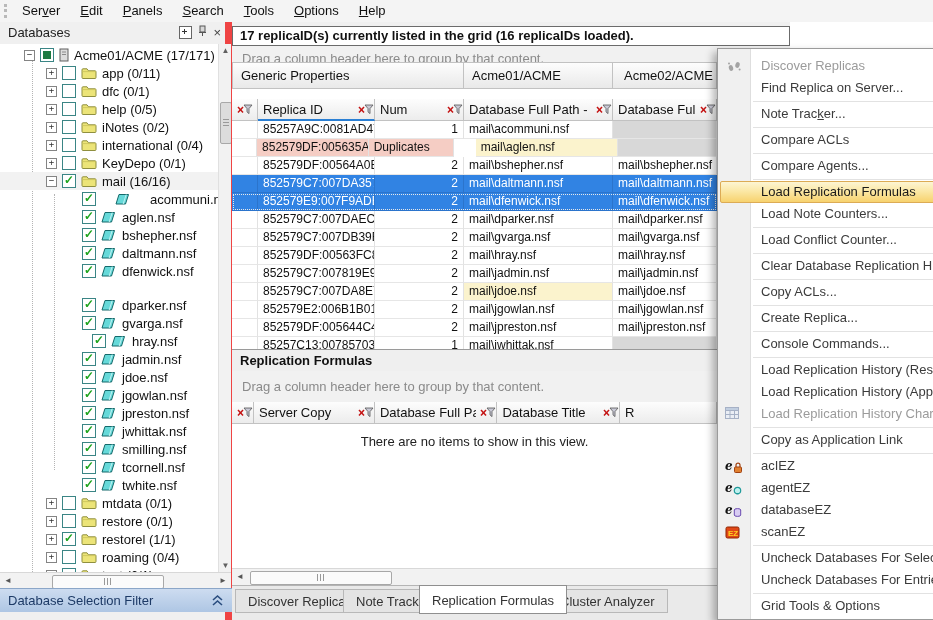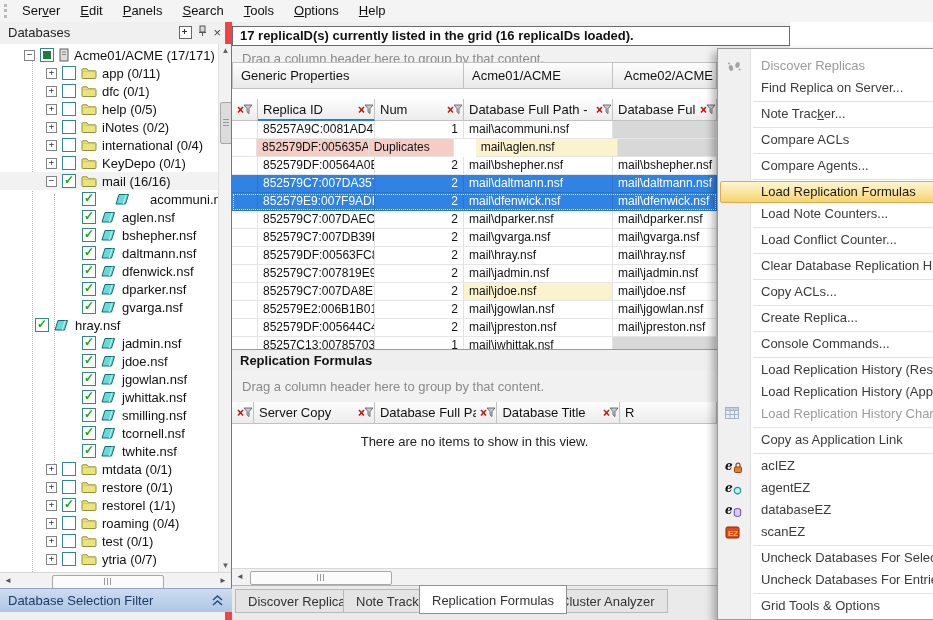--- a/index.html
+++ b/index.html
@@ -257,41 +257,41 @@
         <div class="trow" style="padding-left: 82px;">
           <div class="cb checked"></div>
           <div class="ticon">
             <svg width="16" height="13">
               <path d="M4 1.5 h9.5 l-3 9.5 h-9.5 z" fill="#66d9d9" stroke="#14696a"></path>
               <path d="M11.2 1.5 l-3 9.5" stroke="#bff0f0"></path>
             </svg>
           </div>
           <div class="lbl">dfenwick.nsf</div>
         </div>
-        <div class="trow" style="padding-left: 82px;">
+        <div class="trow" style="padding-left: 82px; margin-top: 16px;">
           <div class="cb checked"></div>
           <div class="ticon">
             <svg width="16" height="13">
               <path d="M4 1.5 h9.5 l-3 9.5 h-9.5 z" fill="#66d9d9" stroke="#14696a"></path>
               <path d="M11.2 1.5 l-3 9.5" stroke="#bff0f0"></path>
             </svg>
           </div>
           <div class="lbl">dparker.nsf</div>
         </div>
         <div class="trow" style="padding-left: 82px;">
           <div class="cb checked"></div>
           <div class="ticon">
             <svg width="16" height="13">
               <path d="M4 1.5 h9.5 l-3 9.5 h-9.5 z" fill="#66d9d9" stroke="#14696a"></path>
               <path d="M11.2 1.5 l-3 9.5" stroke="#bff0f0"></path>
             </svg>
           </div>
           <div class="lbl">gvarga.nsf</div>
         </div>
-        <div class="trow" style="padding-left: 35px;">
+        <div class="trow" style="padding-left: 92px;">
           <div class="cb checked"></div>
           <div class="ticon">
             <svg width="16" height="13">
               <path d="M4 1.5 h9.5 l-3 9.5 h-9.5 z" fill="#66d9d9" stroke="#14696a"></path>
               <path d="M11.2 1.5 l-3 9.5" stroke="#bff0f0"></path>
             </svg>
           </div>
           <div class="lbl">hray.nsf</div>
         </div>
         <div class="trow" style="padding-left: 82px;">
@@ -316,20 +316,30 @@
         </div>
         <div class="trow" style="padding-left: 82px;">
           <div class="cb checked"></div>
           <div class="ticon">
             <svg width="16" height="13">
               <path d="M4 1.5 h9.5 l-3 9.5 h-9.5 z" fill="#66d9d9" stroke="#14696a"></path>
               <path d="M11.2 1.5 l-3 9.5" stroke="#bff0f0"></path>
             </svg>
           </div>
           <div class="lbl">jgowlan.nsf</div>
+        </div>
+        <div class="trow" style="padding-left: 82px;">
+          <div class="cb checked"></div>
+          <div class="ticon">
+            <svg width="16" height="13">
+              <path d="M4 1.5 h9.5 l-3 9.5 h-9.5 z" fill="#66d9d9" stroke="#14696a"></path>
+              <path d="M11.2 1.5 l-3 9.5" stroke="#bff0f0"></path>
+            </svg>
+          </div>
+          <div class="lbl">jpreston.nsf</div>
         </div>
         <div class="trow" style="padding-left: 82px;">
           <div class="cb checked"></div>
           <div class="ticon">
             <svg width="16" height="13">
               <path d="M4 1.5 h9.5 l-3 9.5 h-9.5 z" fill="#66d9d9" stroke="#14696a"></path>
               <path d="M11.2 1.5 l-3 9.5" stroke="#bff0f0"></path>
             </svg>
           </div>
           <div class="lbl">jwhittak.nsf</div>

